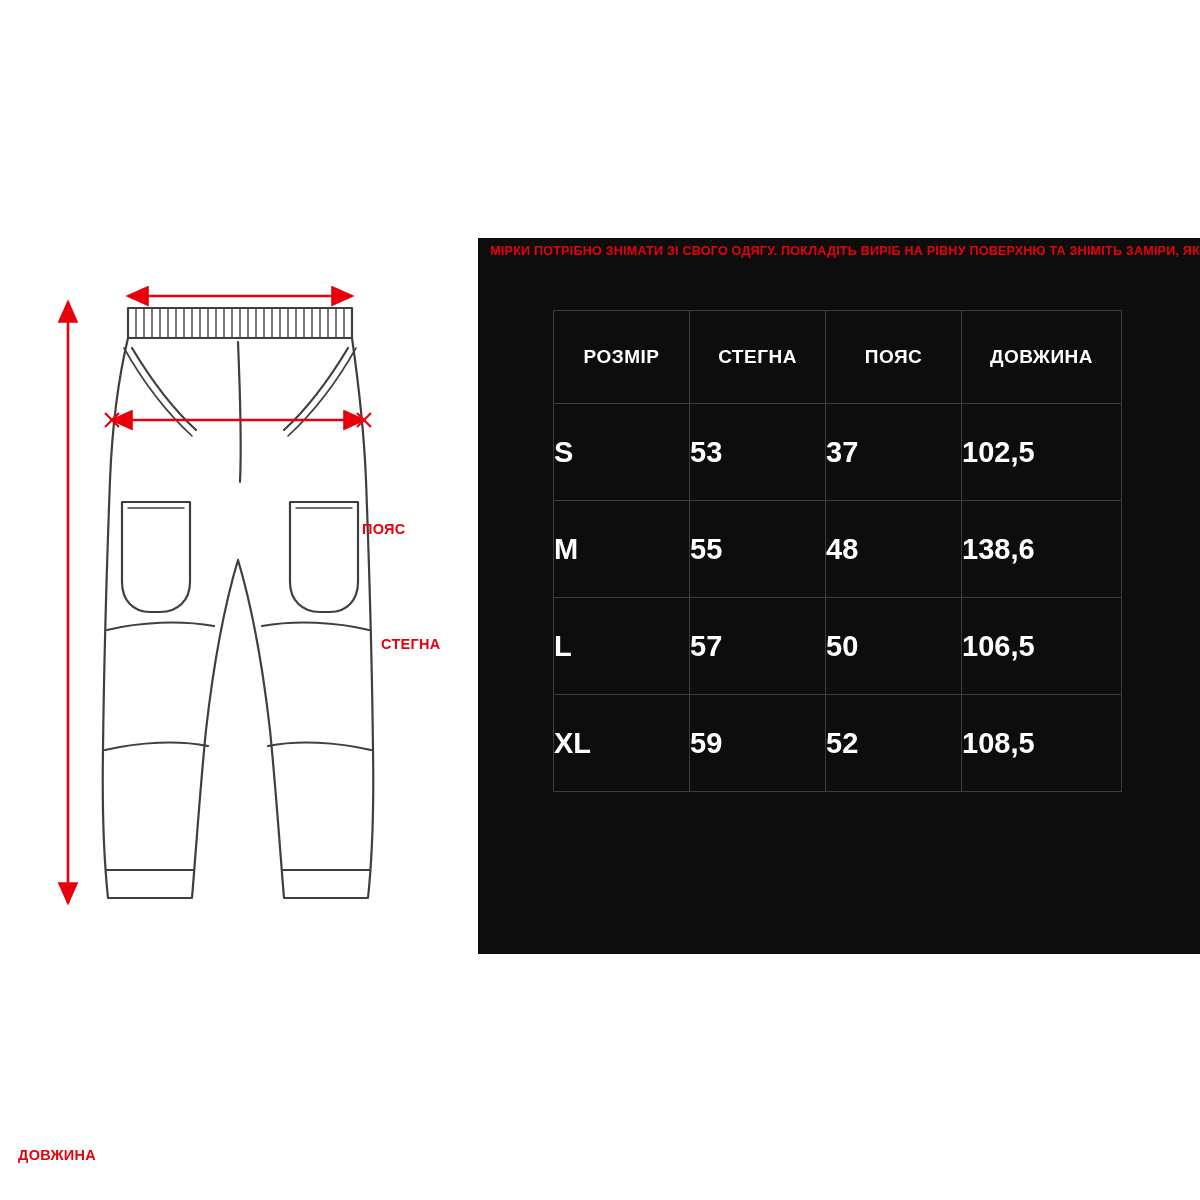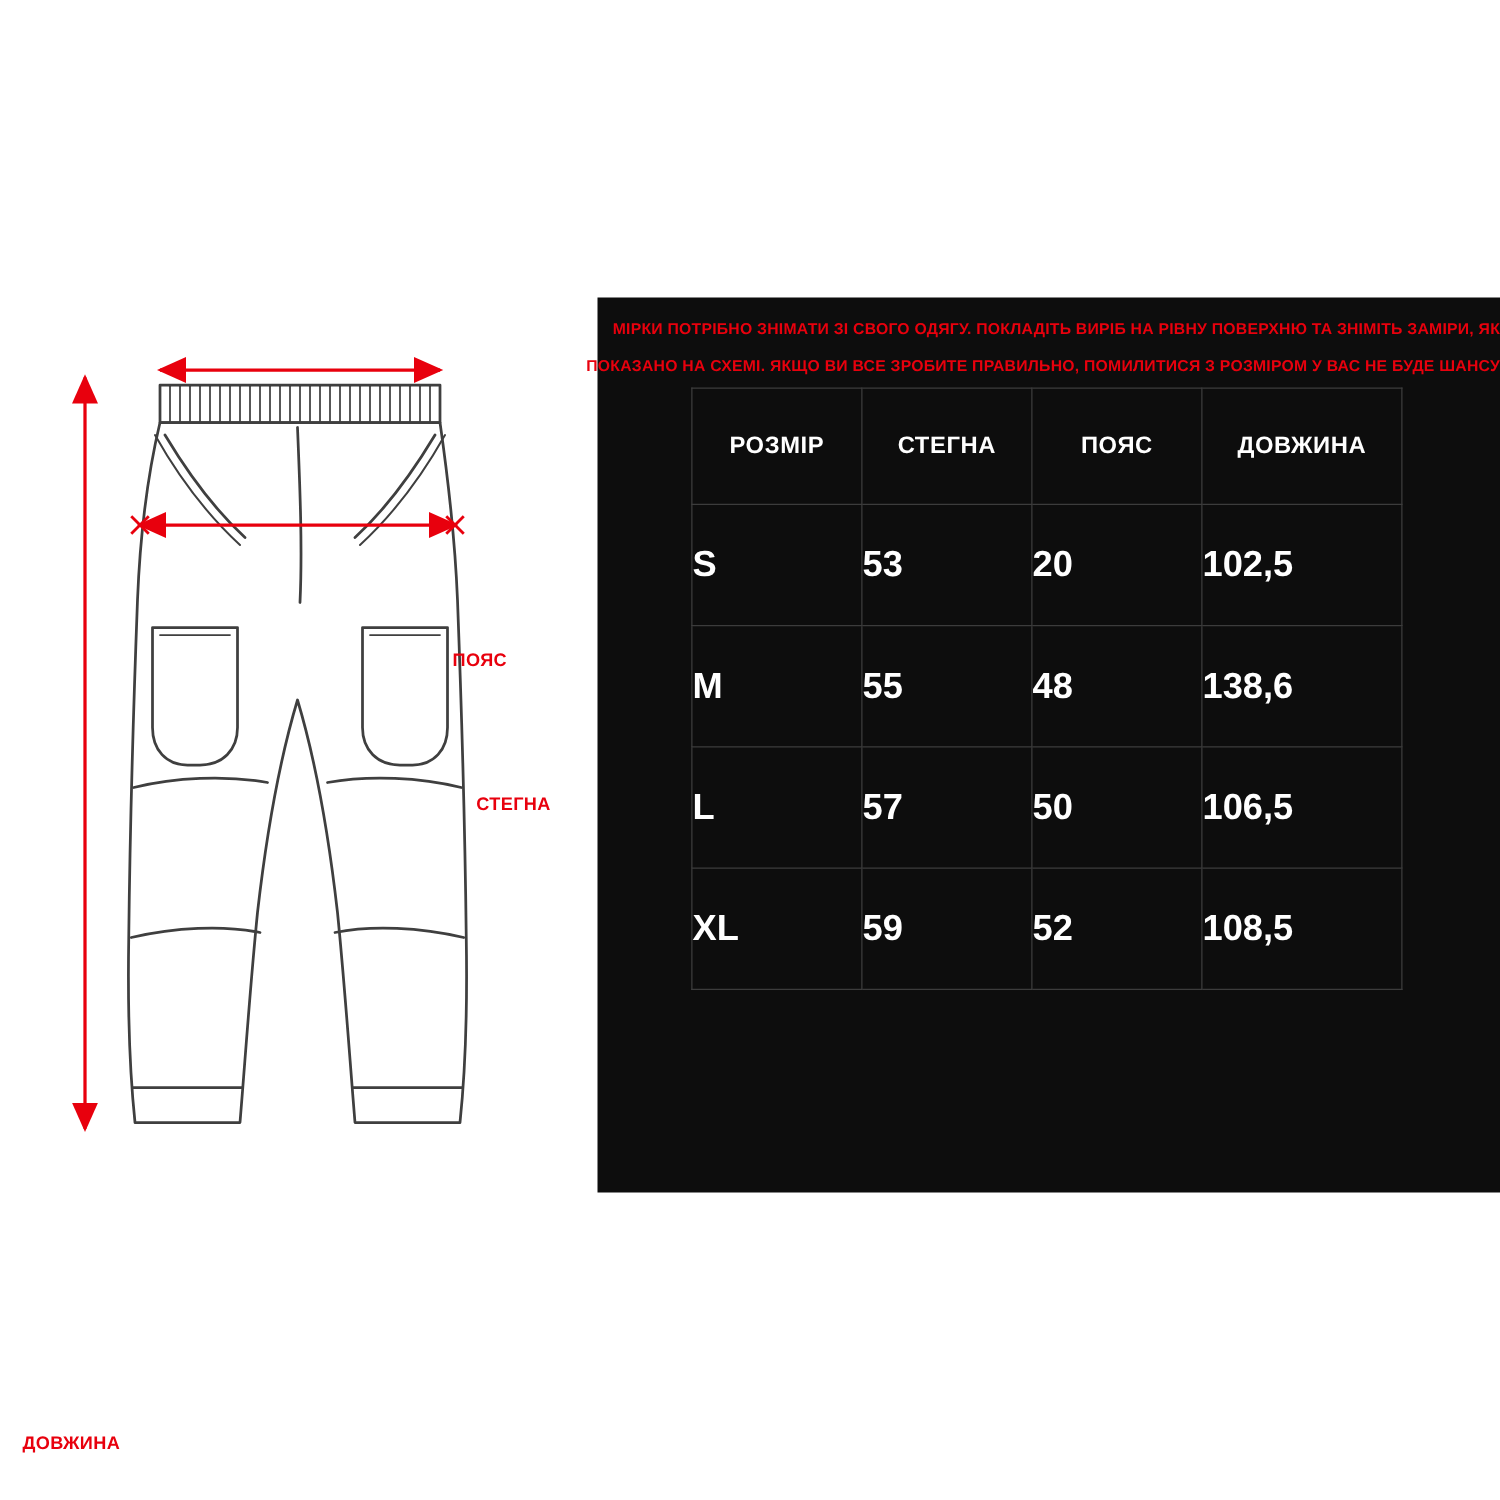--- a/index.html
+++ b/index.html
@@ -65,21 +65,20 @@
     color: #e8000d;
     font-weight: bold;
     font-size: 12.6px;
     line-height: 1.42;
     text-align: right;
     letter-spacing: 0.2px;
   }
   #note .line {
     display: block;
     white-space: nowrap;
-    margin-top: 12px;
   }
   #note .line:first-child {
     margin-left: -140px;
   }
   #note .line:nth-child(2) {
     margin-left: -160px;
   }
 
   
   #size-table {
@@ -233,21 +232,21 @@
           <th>РОЗМІР</th>
           <th>СТЕГНА</th>
           <th>ПОЯС</th>
           <th>ДОВЖИНА</th>
         </tr>
       </thead>
       <tbody>
         <tr>
           <td>S</td>
           <td>53</td>
-          <td>20</td>
+          <td>37</td>
           <td>102,5</td>
         </tr>
         <tr>
           <td>M</td>
           <td>55</td>
           <td>48</td>
           <td>138,6</td>
         </tr>
         <tr>
           <td>L</td>
@@ -260,16 +259,15 @@
           <td>59</td>
           <td>52</td>
           <td>108,5</td>
         </tr>
       </tbody>
     </table>
   </div>
 
   <div id="note">
     <span class="line">МІРКИ ПОТРІБНО ЗНІМАТИ ЗІ СВОГО ОДЯГУ. ПОКЛАДІТЬ ВИРІБ НА РІВНУ ПОВЕРХНЮ ТА ЗНІМІТЬ ЗАМІРИ, ЯК</span>
-    <span class="line">ПОКАЗАНО НА СХЕМІ. ЯКЩО ВИ ВСЕ ЗРОБИТЕ ПРАВИЛЬНО, ПОМИЛИТИСЯ З РОЗМІРОМ У ВАС НЕ БУДЕ ШАНСУ</span>
   </div>
 
 </div>
 
 </body></html>

